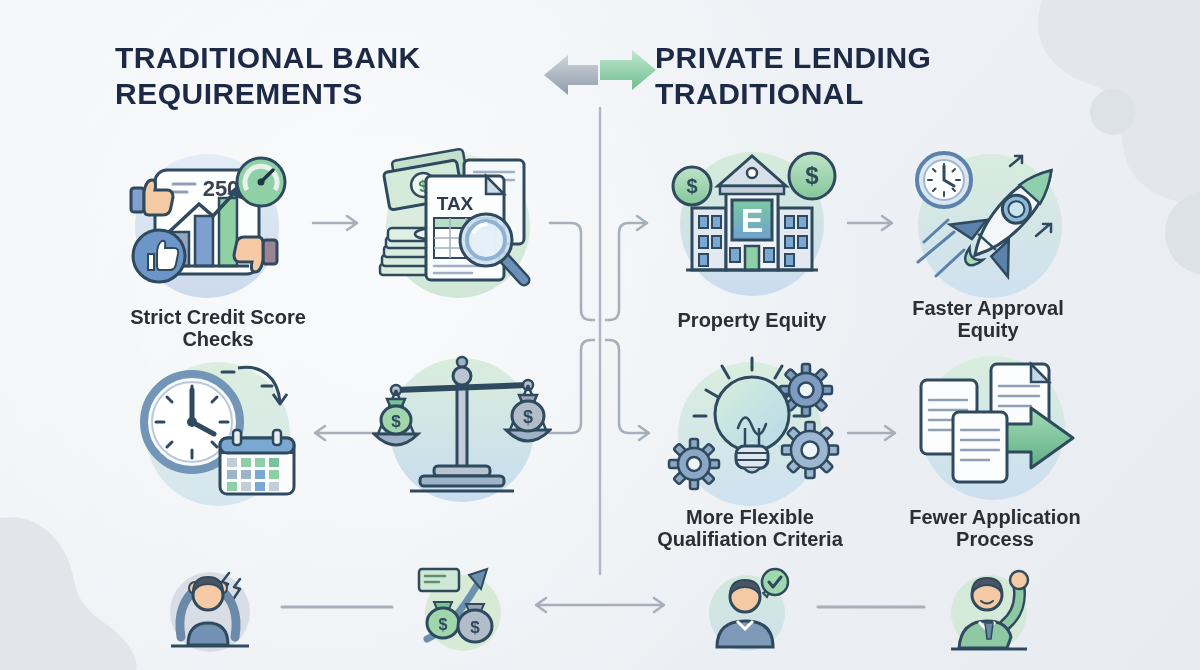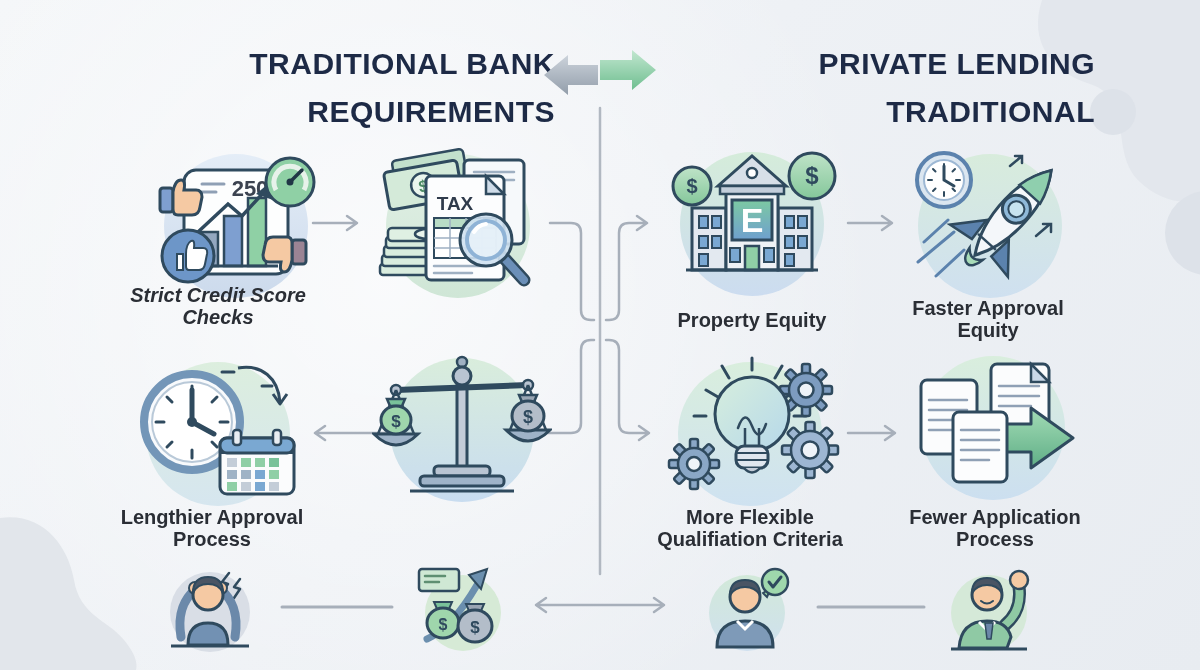--- a/index.html
+++ b/index.html
@@ -4,22 +4,22 @@
 <style>
   html,body{margin:0;padding:0;background:#dfe3e8;}
   .canvas{position:relative;width:1200px;height:670px;overflow:hidden;
     background:linear-gradient(130deg,#f5f7f9 0%,#eef1f5 45%,#e8ecf1 100%);
     font-family:"Liberation Sans",sans-serif;}
   .canvas::before{content:"";position:absolute;inset:0;
     background:radial-gradient(circle at 32% 42%,rgba(255,255,255,.65),rgba(255,255,255,0) 55%);
     pointer-events:none;z-index:0;}
   .bg-svg{position:absolute;left:0;top:0;z-index:0;}
   .connectors{position:absolute;left:0;top:0;z-index:1;}
-  .title{position:absolute;z-index:2;text-align:right;color:#1d2a46;font-weight:800;
-    font-size:30px;line-height:48px;letter-spacing:.5px;}
+  .title{position:absolute;z-index:2;text-align:left;color:#1d2a46;font-weight:800;
+    font-size:30px;line-height:36px;letter-spacing:.5px;}
   .swap{position:absolute;z-index:2;}
   .icon{position:absolute;z-index:2;}
   .label{position:absolute;z-index:2;text-align:center;color:#2a2e35;font-weight:700;
     font-size:20px;line-height:22px;}
   svg text{font-family:"Liberation Sans",sans-serif;}
 </style>
 </head>
 <body>
 
 <div class="canvas">
@@ -64,21 +64,21 @@
         <linearGradient id="gradSwapGreen" x1="0" y1="0" x2="0" y2="1">
             <stop offset="0" stop-color="#c2e7d0"></stop>
             <stop offset="1" stop-color="#6fbe90"></stop>
           </linearGradient>
       </defs>
       <polygon points="6,29 30,9 30,19 60,19 60,39 30,39 30,49" fill="url(#gradSwapGray)" stroke="#8property93a2" stroke-width="0"></polygon>
       <polygon points="118,24 94,4 94,14 62,14 62,34 94,34 94,44" fill="url(#gradSwapGreen)"></polygon>
     </svg>
   </div>
 
-  <div class="icon" style="left:144px;top:144px;">
+  <div class="icon" style="left:115px;top:144px;">
     <svg width="180" height="160" viewBox="0 0 180 160">
       <defs>
           <linearGradient id="grad1" x1="0" y1="0" x2="0" y2="1">
             <stop offset="0" stop-color="#e4edf7"></stop>
             <stop offset="1" stop-color="#ccdaec"></stop>
           </linearGradient>
         </defs>
       <circle cx="92" cy="82" r="72" fill="url(#grad1)"></circle>
       <rect x="40" y="26" width="104" height="104" rx="12" fill="#fdfefe" stroke="#2f4a5e" stroke-width="3"></rect>
       <path d="M58,40 h22 M58,48 h14" stroke="#8fa0b5" stroke-width="3" stroke-linecap="round"></path>
@@ -368,24 +368,23 @@
       <path d="M24,50 h38 M24,60 h38 M24,70 h30 M24,80 h24" stroke="#8fa0b5" stroke-width="2.5" stroke-linecap="round"></path>
       <rect x="86" y="14" width="58" height="74" rx="6" fill="#fbfcfd" stroke="#2f4a5e" stroke-width="3"></rect>
       <polygon points="126,14 144,32 126,32" fill="#c9d8e8" stroke="#2f4a5e" stroke-width="2.5"></polygon>
       <path d="M94,36 h40 M94,46 h40 M94,56 h32" stroke="#8fa0b5" stroke-width="2.5" stroke-linecap="round"></path>
       <polygon points="70,74 126,74 126,58 168,88 126,118 126,102 70,102" fill="url(#gradArr8)" stroke="#2f4a5e" stroke-width="3" stroke-linejoin="round"></polygon>
       <rect x="48" y="62" width="54" height="70" rx="6" fill="#fcfdfe" stroke="#2f4a5e" stroke-width="3"></rect>
       <path d="M56,80 h38 M56,90 h38 M56,100 h38 M56,110 h28" stroke="#8fa0b5" stroke-width="2.5" stroke-linecap="round"></path>
     </svg>
   </div>
 
-  <div class="label" style="left:108px;top:284px;width:220px;font-style:italic;">Strict Credit Score Checks</div>
+  <div class="label" style="left:108px;top:306px;width:220px;">Strict Credit Score Checks</div>
   <div class="label" style="left:637px;top:297px;width:230px;margin-top:12px;">Property Equity</div>
   <div class="label" style="left:903px;top:297px;width:170px;">Faster Approval Equity</div>
-  <div class="label" style="left:112px;top:506px;width:200px;">Lengthier Approval Process</div>
   <div class="label" style="left:900px;top:506px;width:190px;">Fewer Application Process</div>
   <div class="label" style="left:635px;top:506px;width:230px;">More Flexible Qualifiation Criteria</div>
 
   <div class="icon" style="left:163px;top:565px;">
     <svg width="95" height="95" viewBox="0 0 95 95">
       <circle cx="47" cy="47" r="40" fill="#d9dee6"></circle>
       <g stroke="#2f4a5e" stroke-width="2.5" fill="none" stroke-linecap="round" stroke-linejoin="round">
         <path d="M66,8 l-7,9 6,2 -7,10"></path>
           <path d="M77,14 l-6,8 6,2 -6,9"></path>
       </g>

